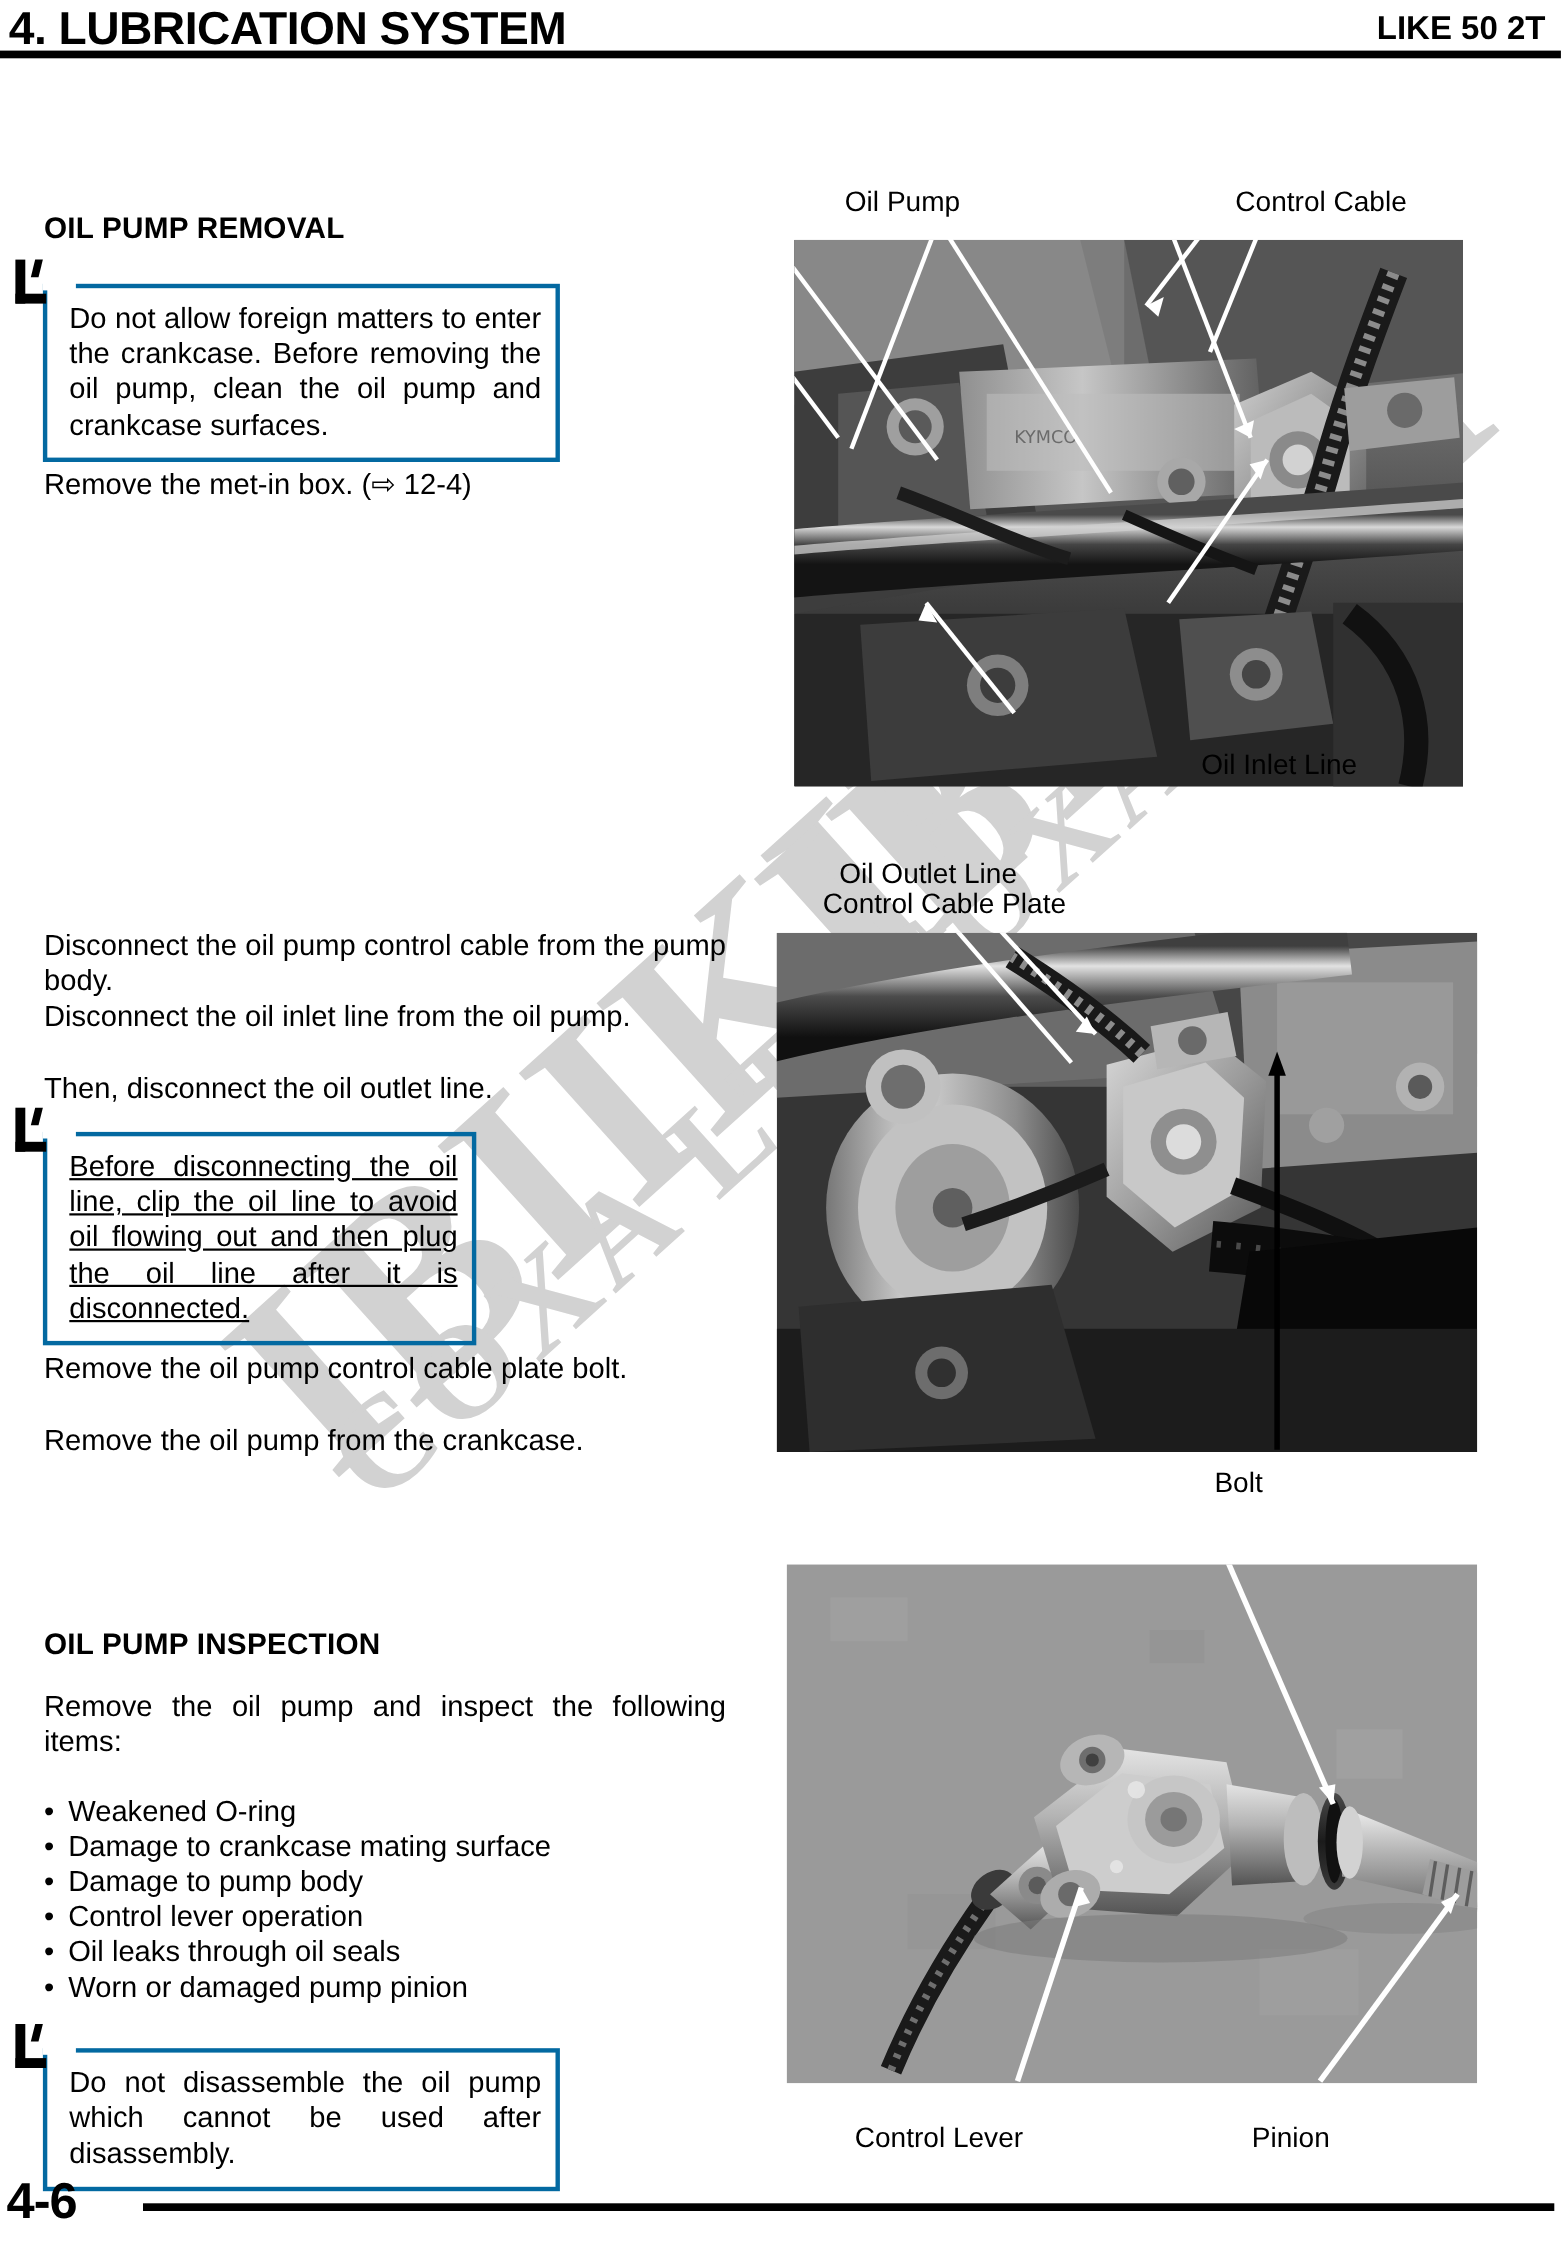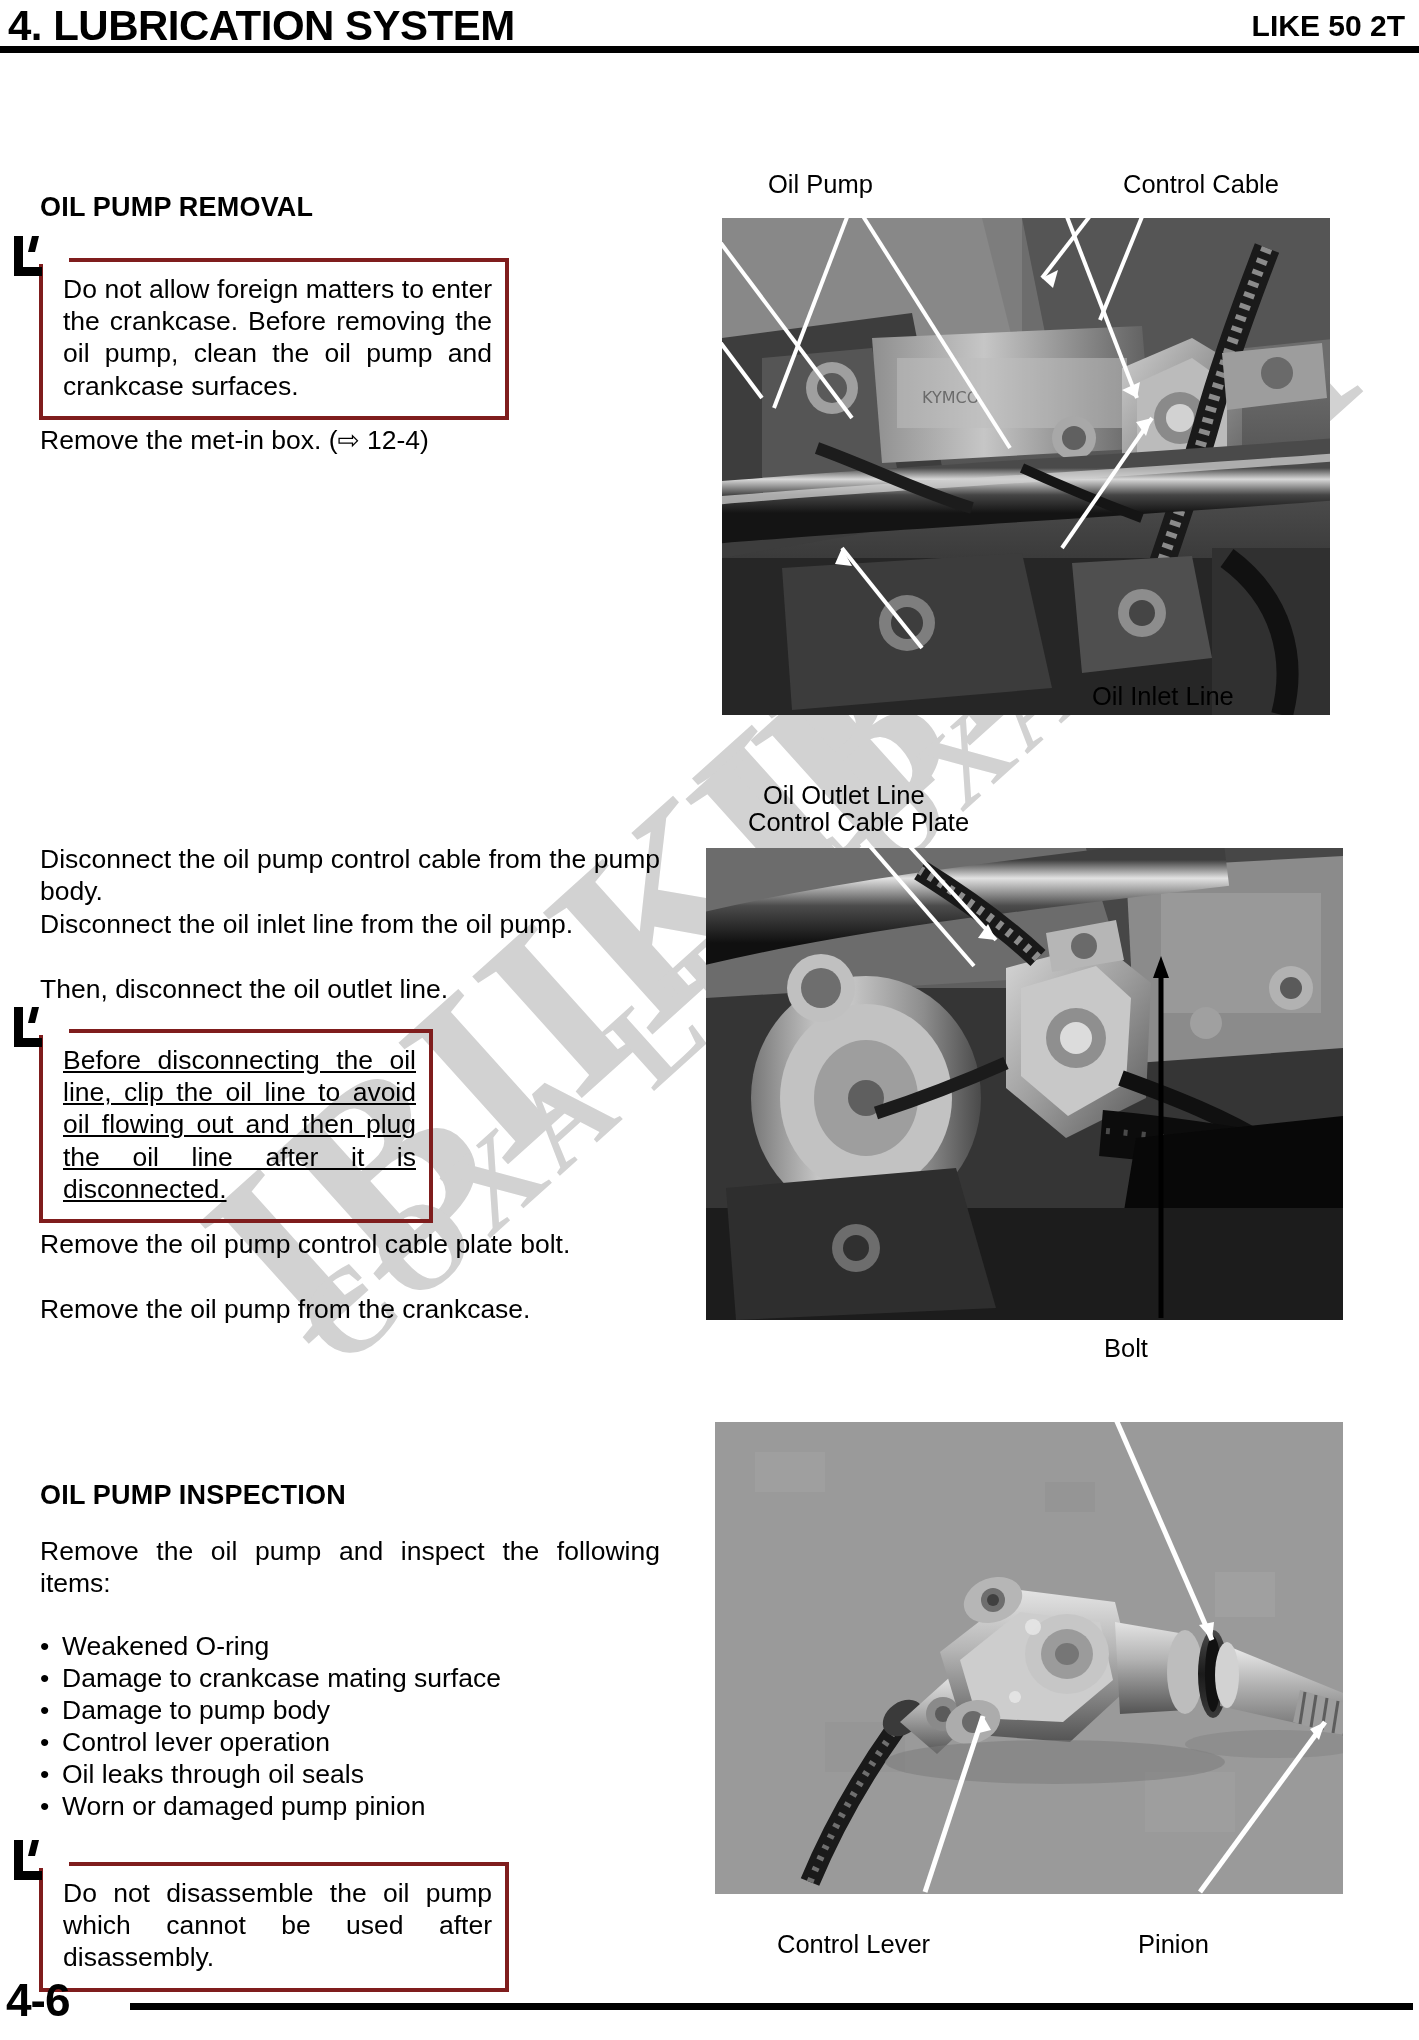--- a/index.html
+++ b/index.html
@@ -144,21 +144,21 @@
     position: absolute;
     left: 16px; top: 0px;
     width: 7px; height: 16px;
     background: #000;
     transform: skewX(-14deg);
   }
   .note-box {
     position: absolute;
     left: 25px;
     top: 22px;
-    border: 4px solid #7f1d1d;
+    border: 4px solid #0369a1;
     box-sizing: border-box;
     background: transparent;
   }
   .note-box .inner {
     font-size: 26.5px;
     line-height: 1.215;
     text-align: justify;
     text-justify: inter-word;
     padding: 11px 13px 14px 20px;
   }

